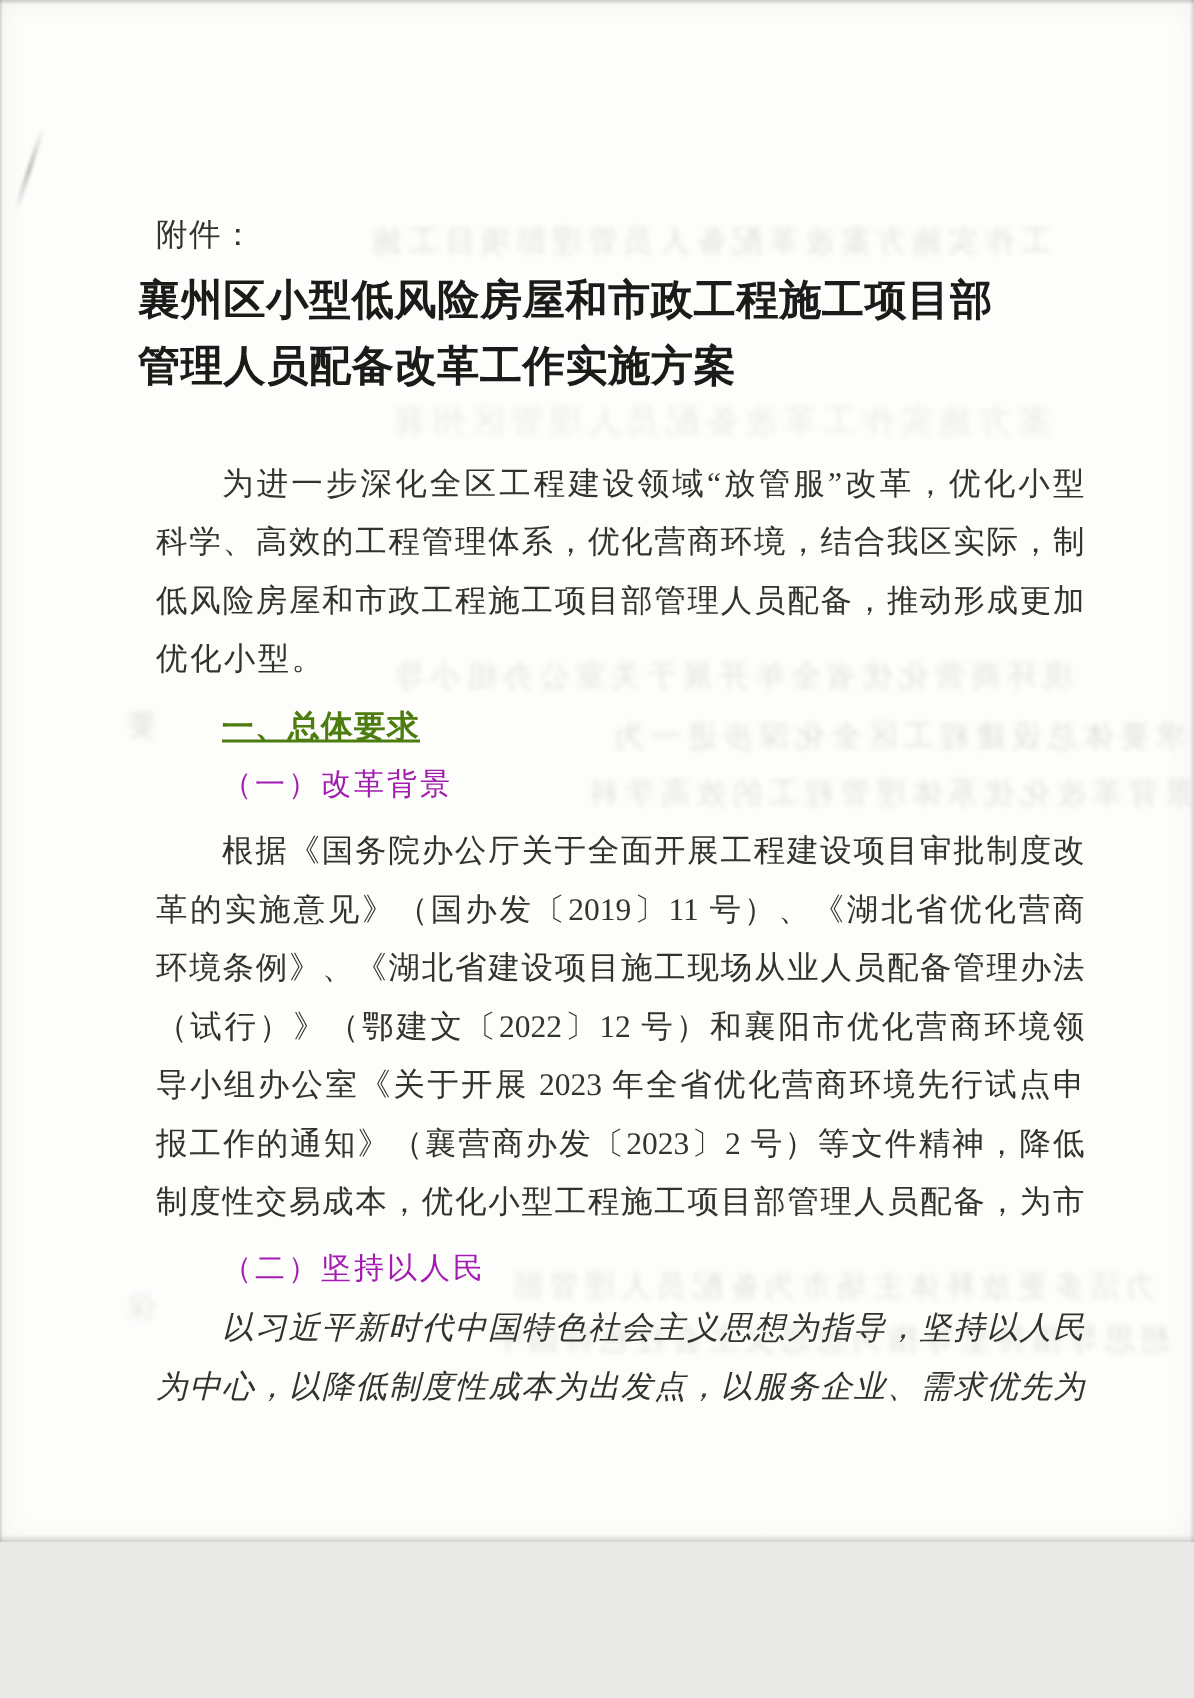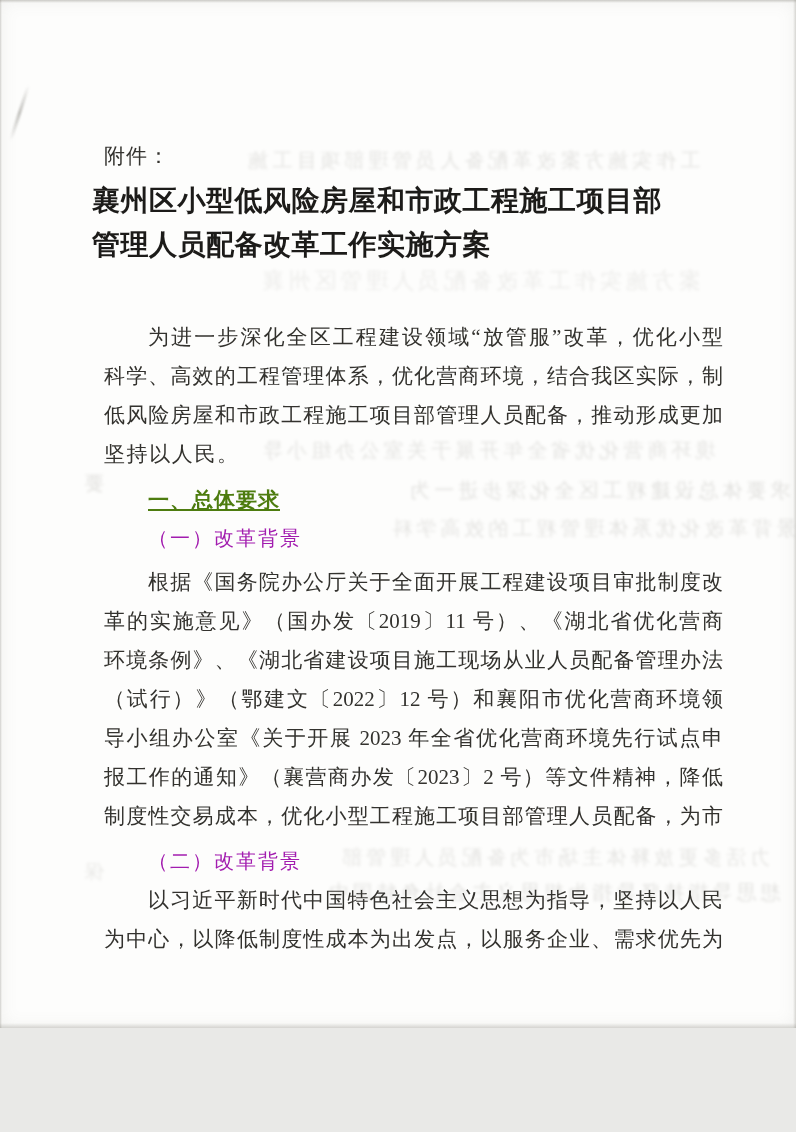--- a/index.html
+++ b/index.html
@@ -33,23 +33,23 @@
 
   .title{margin-top:9px;font-size:28px;line-height:44px;font-weight:bold;
     text-align:left;color:#1c1b19;letter-spacing:0.5px;transform:translateX(-12px);}
 
   .para{font-size:21px;}
   .line{line-height:39px;height:39px;text-align:justify;text-align-last:justify;
     white-space:nowrap;color:#33322e;}
   .line.first{text-indent:44px;}
   .line.short{text-align-last:left;letter-spacing:1.6px;white-space:normal;}
 
-  .para1{margin-top:51px;}
+  .para1{margin-top:36px;}
   .para2{margin-top:5px;}
-  .para3{margin-top:0;}
+  .para3{margin-top:0;font-style:italic;}
 
   .h1{margin-top:7px;font-size:21px;line-height:38px;font-weight:bold;
     font-family:"Liberation Sans", sans-serif;color:#4d7c0f;
     padding-left:44px;letter-spacing:1px;text-decoration:underline;}
   .sub{font-size:20px;line-height:39px;color:#a21caf;padding-left:44px;letter-spacing:2px;}
   .sub2{margin-top:6px;}
 
   
   .ghost{position:absolute;font-family:"Liberation Serif", serif;font-size:20px;
     color:#807e76;white-space:nowrap;overflow:hidden;transform:scaleX(-1);
@@ -91,38 +91,38 @@
 
     <div class="title">
       <div>襄州区小型低风险房屋和市政工程施工项目部</div>
       <div>管理人员配备改革工作实施方案</div>
     </div>
 
     <div class="para para1">
       <div class="line first">为进一步深化全区工程建设领域“放管服”改革，优化小型</div>
       <div class="line">科学、高效的工程管理体系，优化营商环境，结合我区实际，制</div>
       <div class="line">低风险房屋和市政工程施工项目部管理人员配备，推动形成更加</div>
-      <div class="line short">坚持以人民。</div>
+      <div class="line short">优化小型。</div>
     </div>
 
     <div class="h1">一、总体要求</div>
 
     <div class="sub">（一）改革背景</div>
 
     <div class="para para2">
       <div class="line first">根据《国务院办公厅关于全面开展工程建设项目审批制度改</div>
       <div class="line">革的实施意见》（国办发〔2019〕11 号）、《湖北省优化营商</div>
       <div class="line">环境条例》、《湖北省建设项目施工现场从业人员配备管理办法</div>
       <div class="line">（试行）》（鄂建文〔2022〕12 号）和襄阳市优化营商环境领</div>
       <div class="line">导小组办公室《关于开展 2023 年全省优化营商环境先行试点申</div>
       <div class="line">报工作的通知》（襄营商办发〔2023〕2 号）等文件精神，降低</div>
       <div class="line">制度性交易成本，优化小型工程施工项目部管理人员配备，为市</div>
     </div>
 
-    <div class="sub sub2">（二）改革背景</div>
+    <div class="sub sub2">（二）坚持以人民</div>
 
     <div class="para para3">
       <div class="line first">以习近平新时代中国特色社会主义思想为指导，坚持以人民</div>
       <div class="line">为中心，以降低制度性成本为出发点，以服务企业、需求优先为</div>
     </div>
 
   </div>
 </div>
 
 </body></html>

